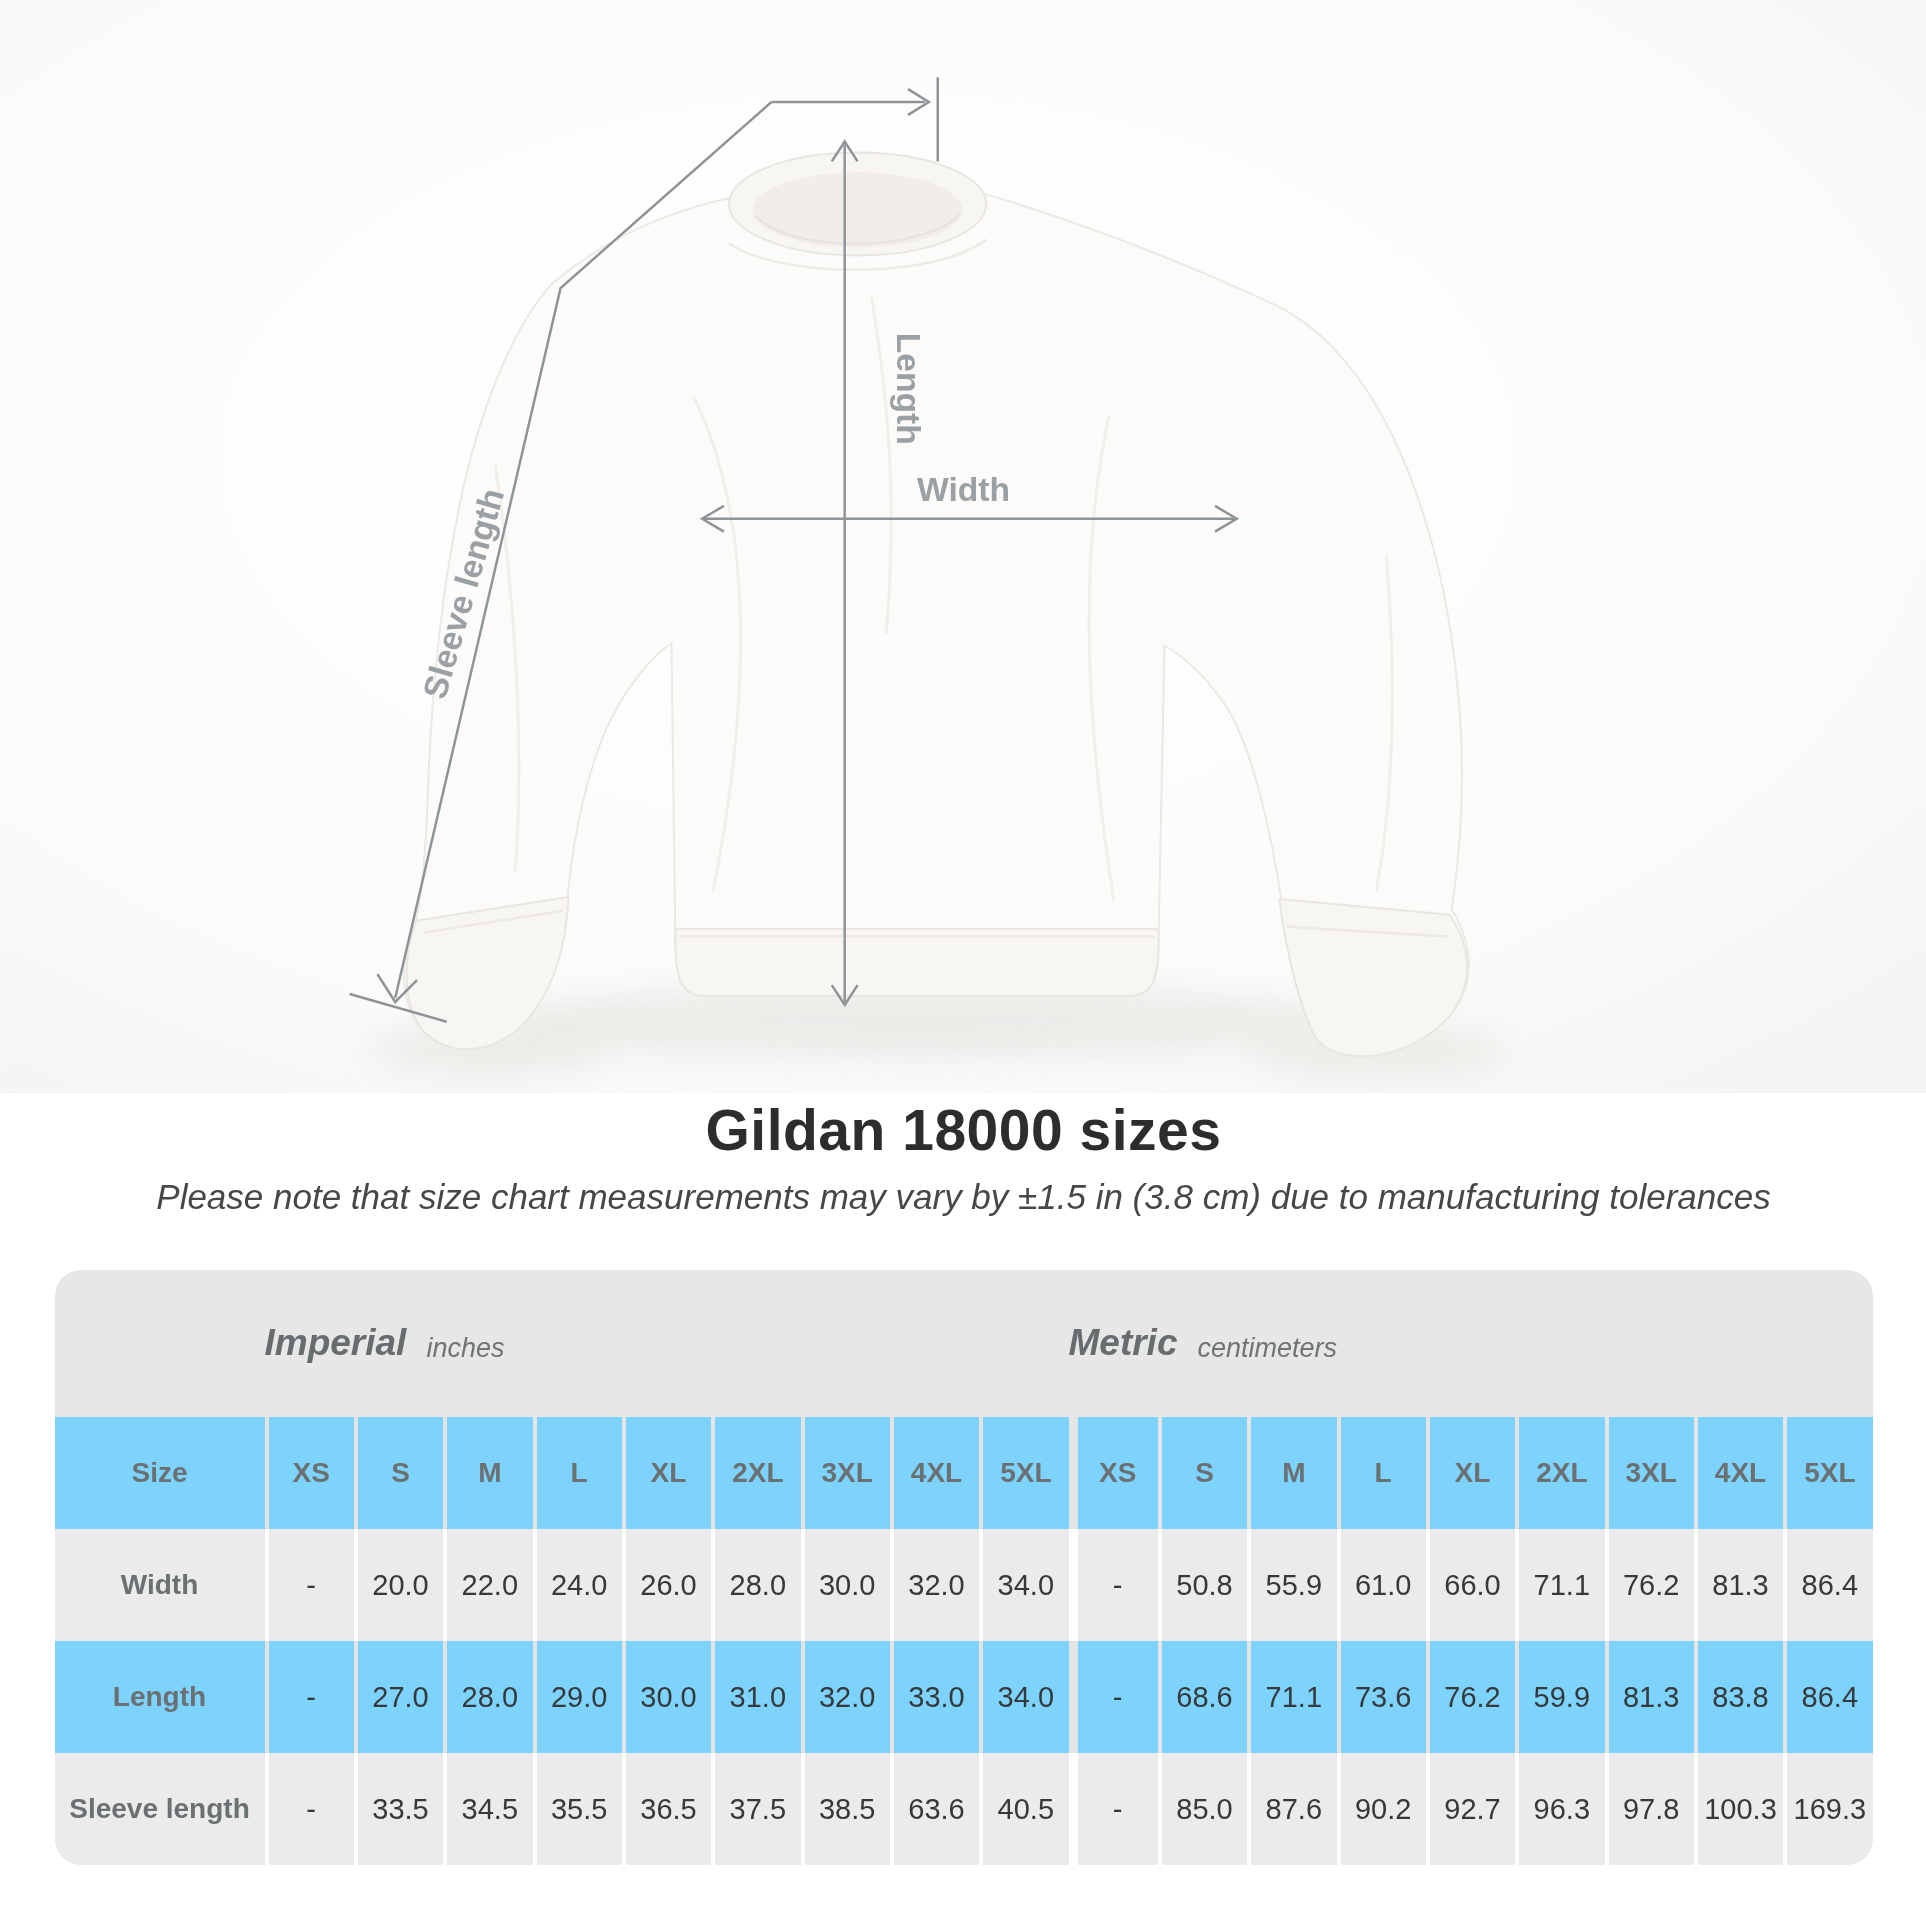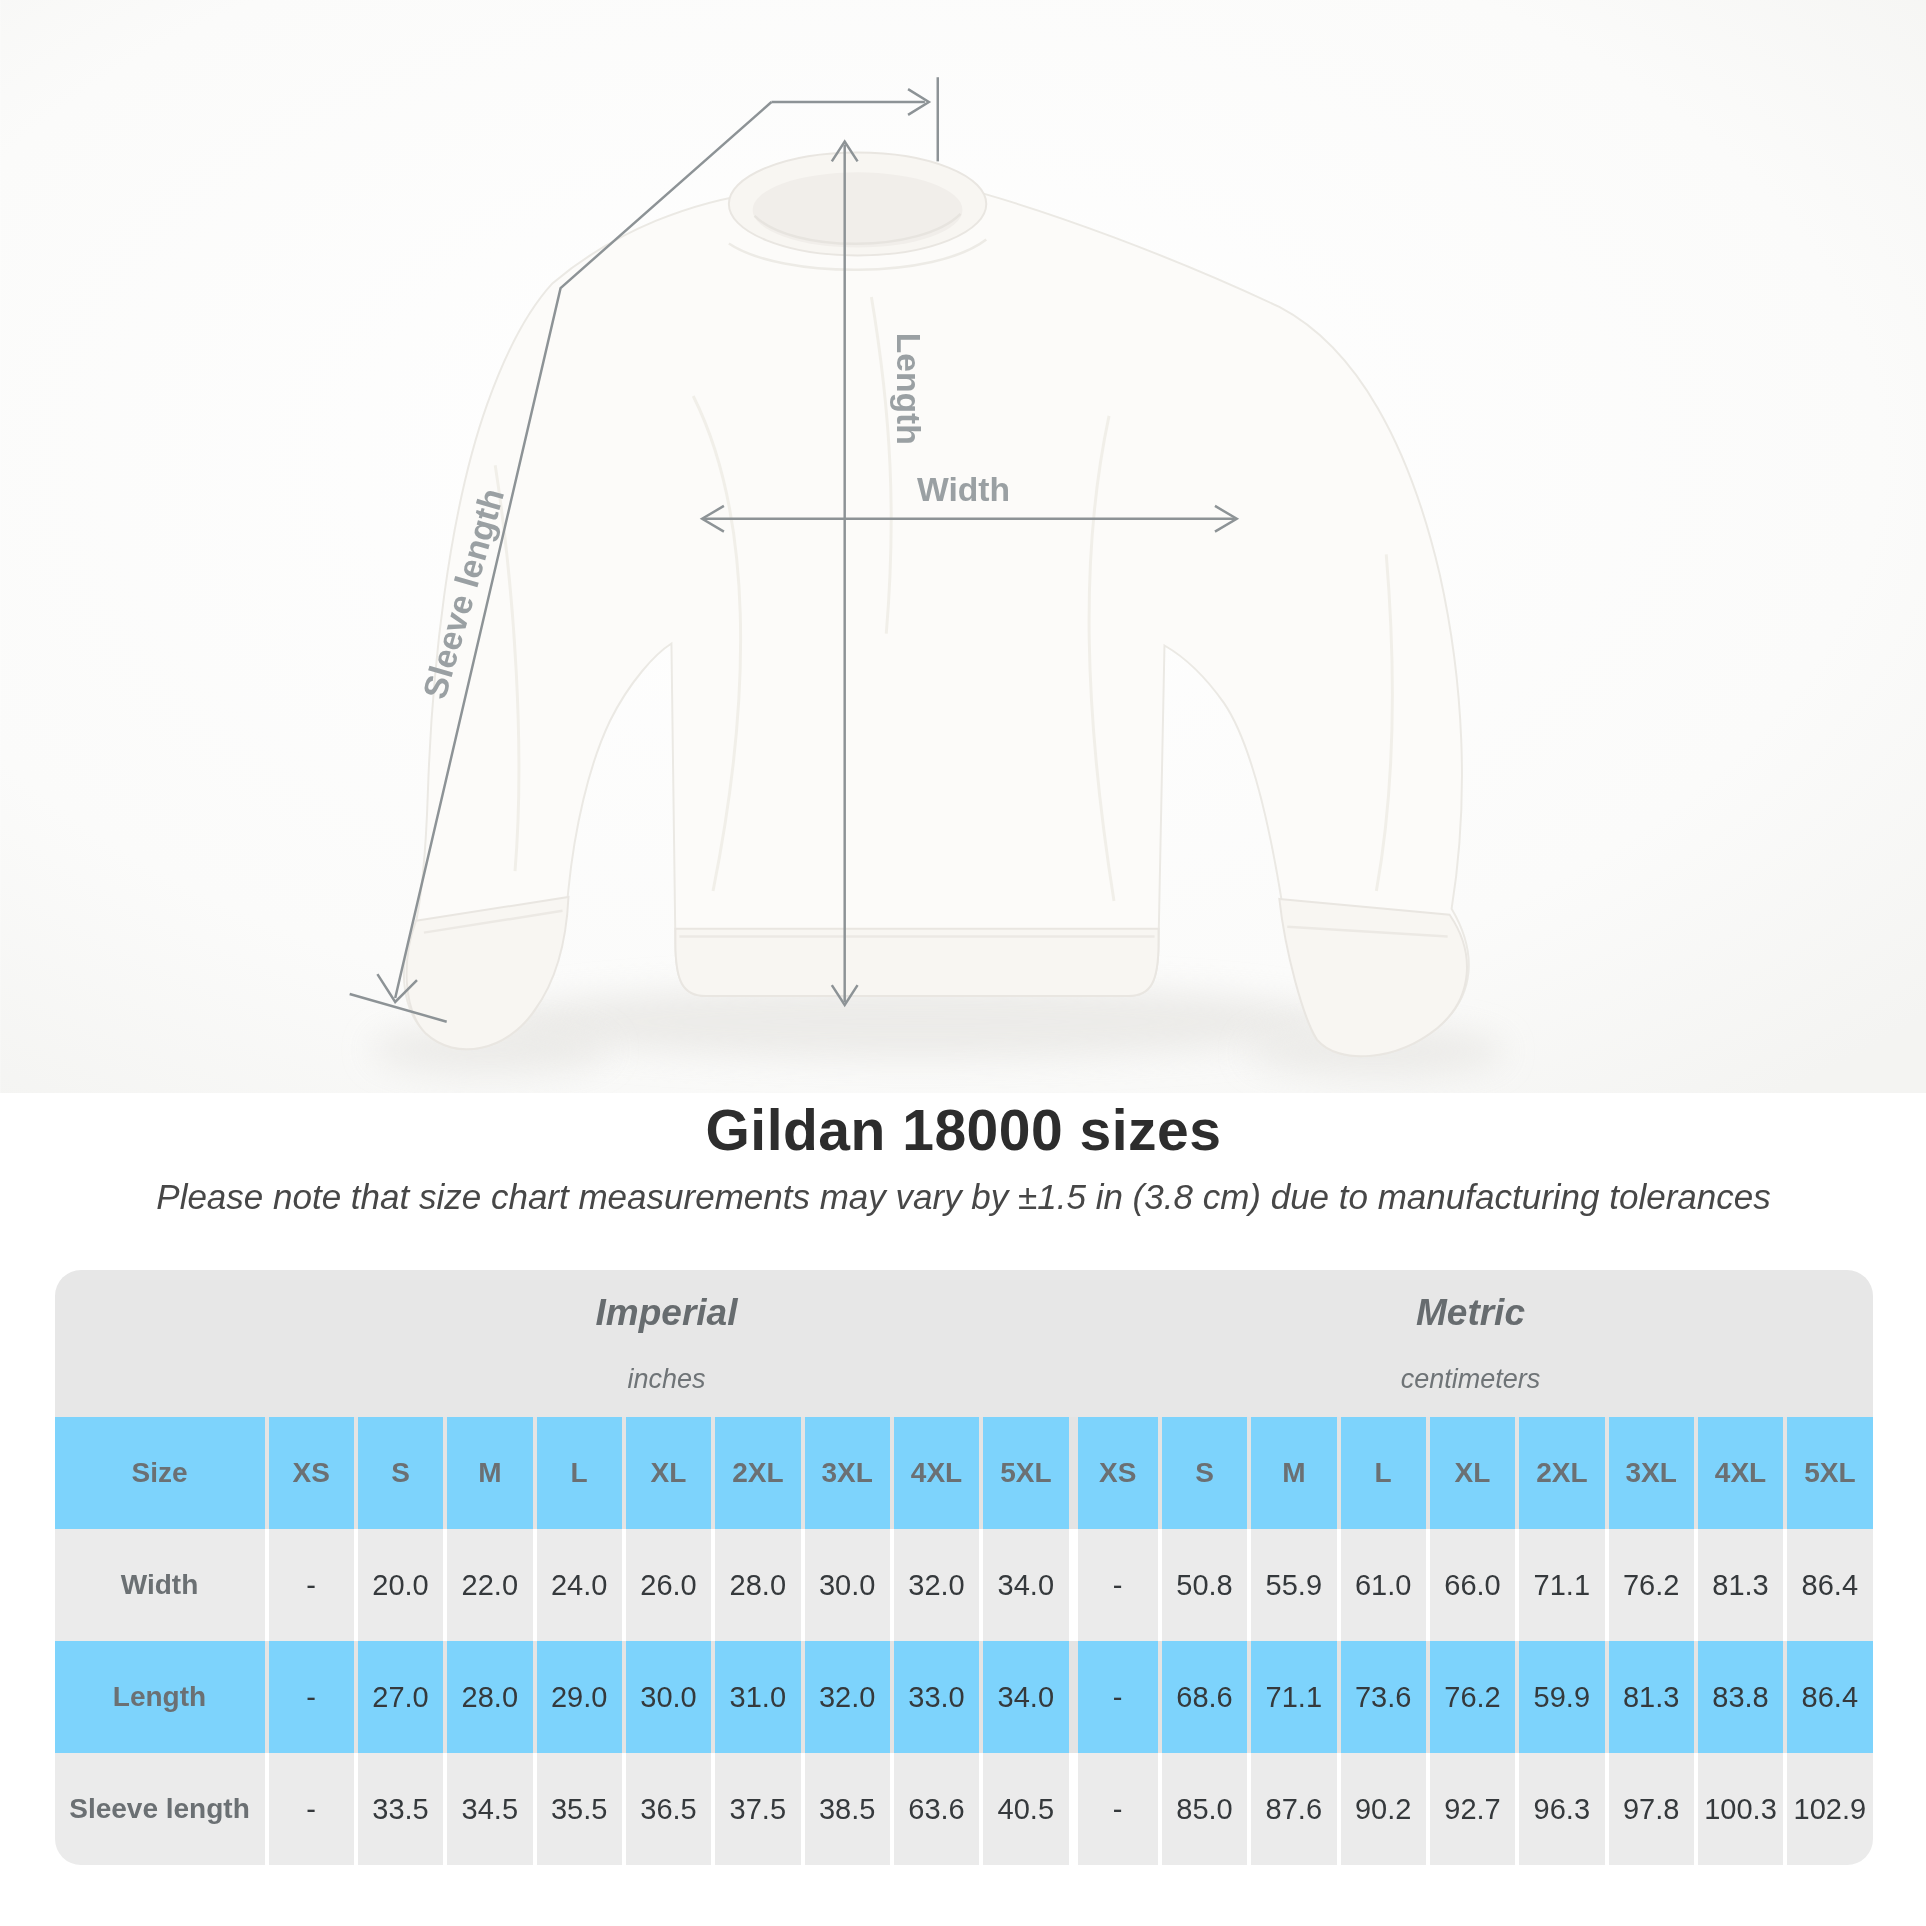--- a/index.html
+++ b/index.html
@@ -31,21 +31,21 @@
   .t-row{height:112px;}
   .t-row.white{--div:#e4e4e4;background:#7dd3fc;}
   .t-row.gray{--div:#ffffff;background:#ebebeb;}
   .cell{
     display:flex;align-items:center;justify-content:center;
     font-size:29px;color:#35393c;
   }
   .t-row .cell:not(:first-child){border-left:4px solid var(--div);}
   .cell.group-start{border-left-width:9px !important;}
   .cell.head,.cell.rowlabel{font-weight:bold;color:#6b7073;font-size:28px;}
-  .bcell{display:flex;flex-direction:column;align-items:center;justify-content:center;gap:20px;}
+  .bcell{display:flex;flex-direction:row;align-items:center;gap:20px;}
   .gtitle{font-size:37px;font-weight:bold;font-style:italic;color:#676c6f;line-height:1.15;}
   .gsub{font-size:27px;font-style:italic;color:#6f7477;margin-top:10px;}
 </style>
 </head>
 <body>
 
 <div class="diagram">
   <svg width="1927" height="1093" viewBox="0 0 1946 1104">
     <defs>
       <radialGradient id="bgGrad" cx="45%" cy="42%" r="75%">
@@ -238,17 +238,17 @@
     <div class="cell">63.6</div>
     <div class="cell">40.5</div>
     <div class="cell group-start">-</div>
     <div class="cell">85.0</div>
     <div class="cell">87.6</div>
     <div class="cell">90.2</div>
     <div class="cell">92.7</div>
     <div class="cell">96.3</div>
     <div class="cell">97.8</div>
     <div class="cell">100.3</div>
-    <div class="cell">102.9</div>
+    <div class="cell">169.3</div>
   </div>
 
 </div>
 
 
 </body></html>

